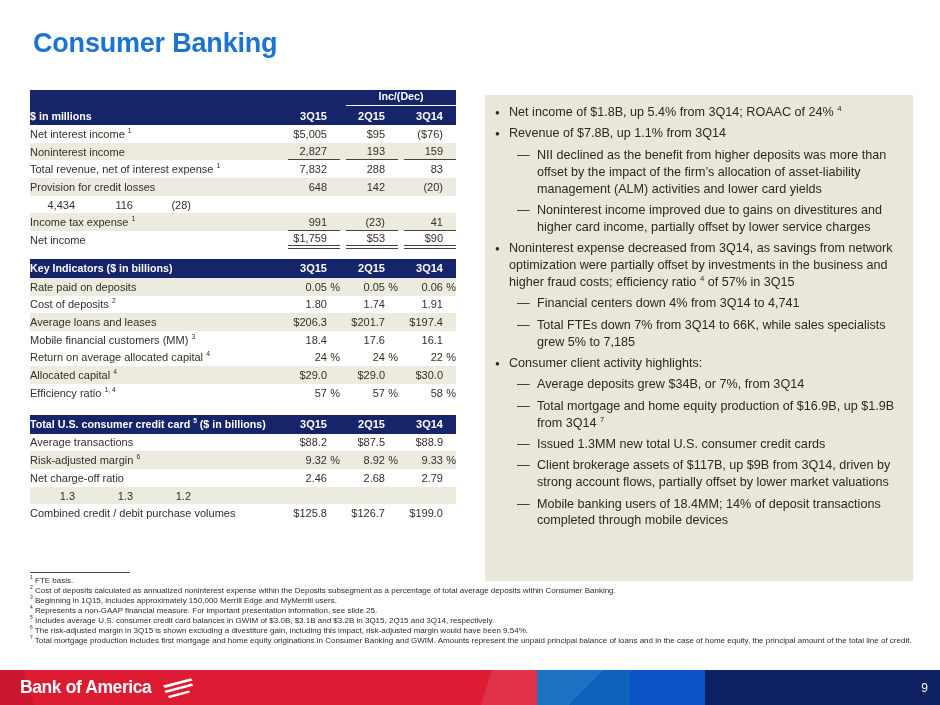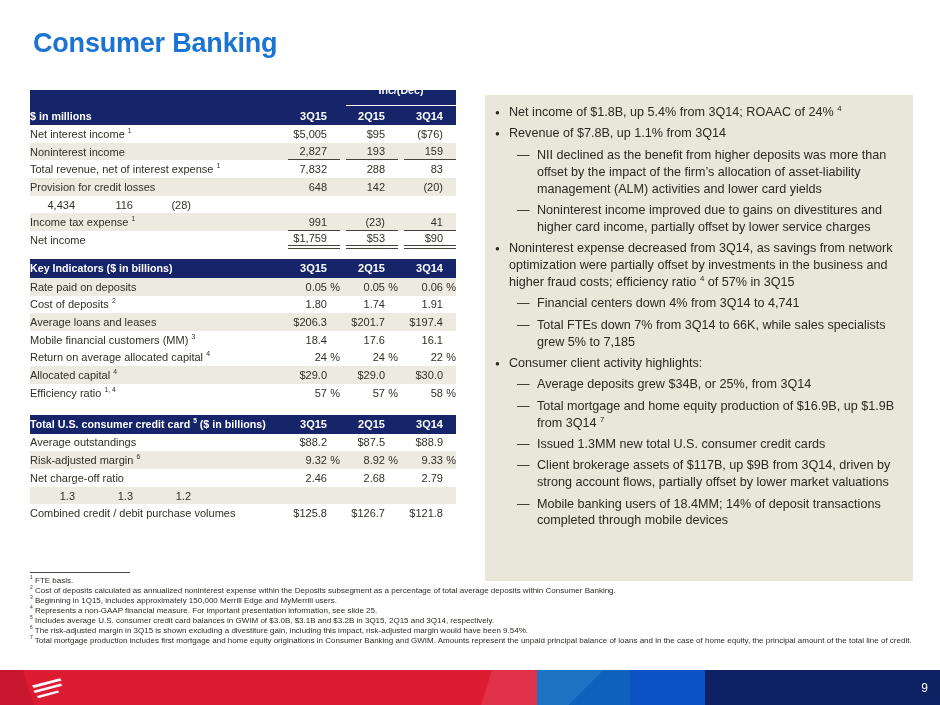--- a/index.html
+++ b/index.html
@@ -25,21 +25,21 @@
   .t-grouprow,.t-hrow{background:var(--header_navy,#16246a);color:#fff;font-weight:700}
   .t-grouprow{height:16px}
   .t-hrow{height:19px}
   .t-hrow .t-label{font-size:10.7px}
   .t-label{flex:1;white-space:nowrap}
   .t-col{width:52px;margin-left:6px;display:flex;align-items:center;height:100%;box-sizing:border-box}
   .t-colspacer{width:52px;margin-left:6px;height:100%}
   .t-group{
     width:110px;margin-left:6px;height:100%;box-sizing:border-box;
     display:flex;align-items:flex-end;justify-content:center;
-    border-bottom:1px solid #fff;padding-bottom:9px;font-size:10.7px;
+    border-bottom:1px solid #fff;padding-bottom:3px;font-size:10.7px;
   }
   .num{flex:1;text-align:right;white-space:nowrap}
   .pct{width:13px;text-align:right;white-space:nowrap}
   .t-drow.beige{background:var(--row_beige,#edebe0)}
   .t-col.rule1{border-bottom:1.2px solid var(--rule_dark,#46423a)}
   .t-col.rule2{border-bottom:4px double var(--rule_dark,#46423a)}
 
   
   .panel{
     position:absolute;left:485px;top:95px;width:428px;height:486px;
@@ -344,21 +344,21 @@
         <div class="t-col">
           <span class="num">2Q15</span>
           <span class="pct"></span>
         </div>
         <div class="t-col">
           <span class="num">3Q14</span>
           <span class="pct"></span>
         </div>
       </div>
       <div class="t-row t-drow white">
-        <div class="t-label">Average outstandings</div>
+        <div class="t-label">Average transactions</div>
         <div class="t-col">
           <span class="num">$88.2</span>
           <span class="pct"></span>
         </div>
         <div class="t-col">
           <span class="num">$87.5</span>
           <span class="pct"></span>
         </div>
         <div class="t-col">
           <span class="num">$88.9</span>
@@ -413,21 +413,21 @@
         <div class="t-label">Combined credit / debit purchase volumes</div>
         <div class="t-col">
           <span class="num">$125.8</span>
           <span class="pct"></span>
         </div>
         <div class="t-col">
           <span class="num">$126.7</span>
           <span class="pct"></span>
         </div>
         <div class="t-col">
-          <span class="num">$121.8</span>
+          <span class="num">$199.0</span>
           <span class="pct"></span>
         </div>
       </div>
     </div>
 </div>
 
 <div class="panel">
   <div>
       <div class="bullet l1">
         <span class="marker">●</span>
@@ -456,21 +456,21 @@
       <div class="bullet l2">
         <span class="marker">—</span>
         <span class="btext">Total FTEs down 7% from 3Q14 to 66K, while sales specialists grew 5% to 7,185</span>
       </div>
       <div class="bullet l1">
         <span class="marker">●</span>
         <span class="btext">Consumer client activity highlights:</span>
       </div>
       <div class="bullet l2">
         <span class="marker">—</span>
-        <span class="btext">Average deposits grew $34B, or 25%, from 3Q14</span>
+        <span class="btext">Average deposits grew $34B, or 7%, from 3Q14</span>
       </div>
       <div class="bullet l2">
         <span class="marker">—</span>
         <span class="btext">Total mortgage and home equity production of $16.9B, up $1.9B from 3Q14 <sup>7</sup></span>
       </div>
       <div class="bullet l2">
         <span class="marker">—</span>
         <span class="btext">Issued 1.3MM new total U.S. consumer credit cards</span>
       </div>
       <div class="bullet l2">
@@ -493,20 +493,21 @@
       <div class="fnote"><sup>4</sup> Represents a non-GAAP financial measure. For important presentation information, see slide 25.</div>
       <div class="fnote"><sup>5</sup> Includes average U.S. consumer credit card balances in GWIM of $3.0B, $3.1B and $3.2B in 3Q15, 2Q15 and 3Q14, respectively.</div>
       <div class="fnote"><sup>6</sup> The risk-adjusted margin in 3Q15 is shown excluding a divestiture gain, including this impact, risk-adjusted margin would have been 9.54%.</div>
       <div class="fnote"><sup>7</sup> Total mortgage production includes first mortgage and home equity originations in Consumer Banking and GWIM. Amounts represent the unpaid principal balance of loans and in the case of home equity, the principal amount of the total line of credit.</div>
     </div>
 </div>
 
 <div class="footer">
   <div class="f-red">
     <div class="logo">
+      <span class="logo-text">Bank of America</span>
       <svg class="logo-flag" width="36" height="22" viewBox="0 0 36 22">
         <g fill="#ffffff">
           <path d="M5 8.5 L33 1.2 L34.6 3.6 L6.8 10.9 Z"></path>
           <path d="M6.5 13.8 L34 6.6 L35.2 8.8 L7.9 16.1 Z"></path>
           <path d="M10 19 L31 13.4 L32 15.6 L11.2 21.2 Z"></path>
         </g>
       </svg>
     </div>
   </div>
   <div class="f-blue1"></div>

